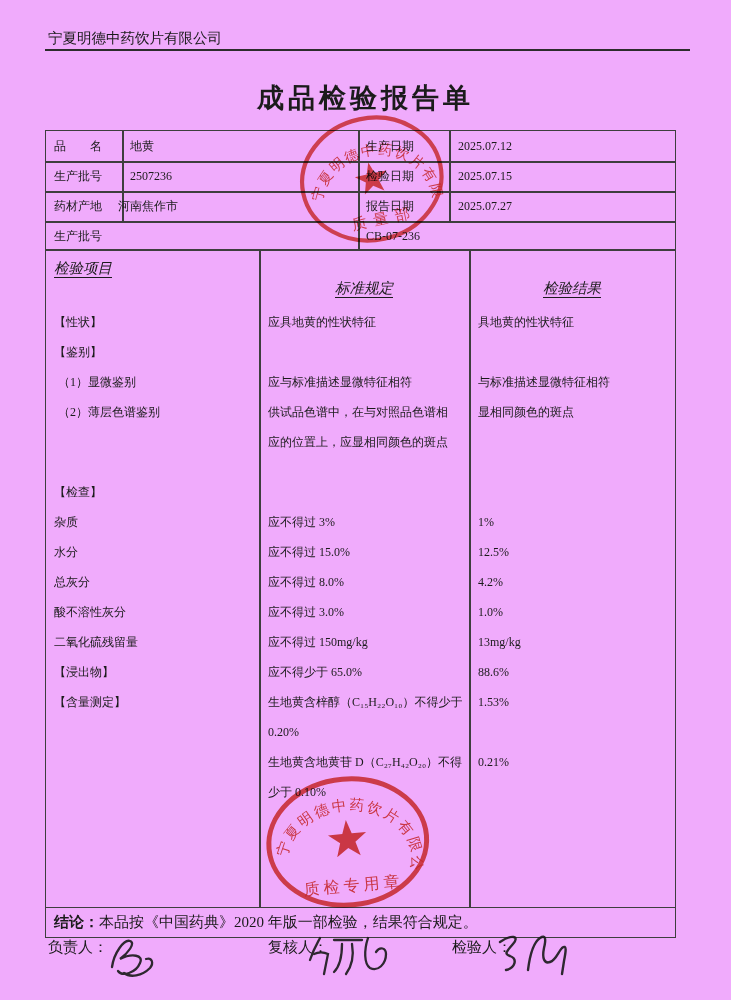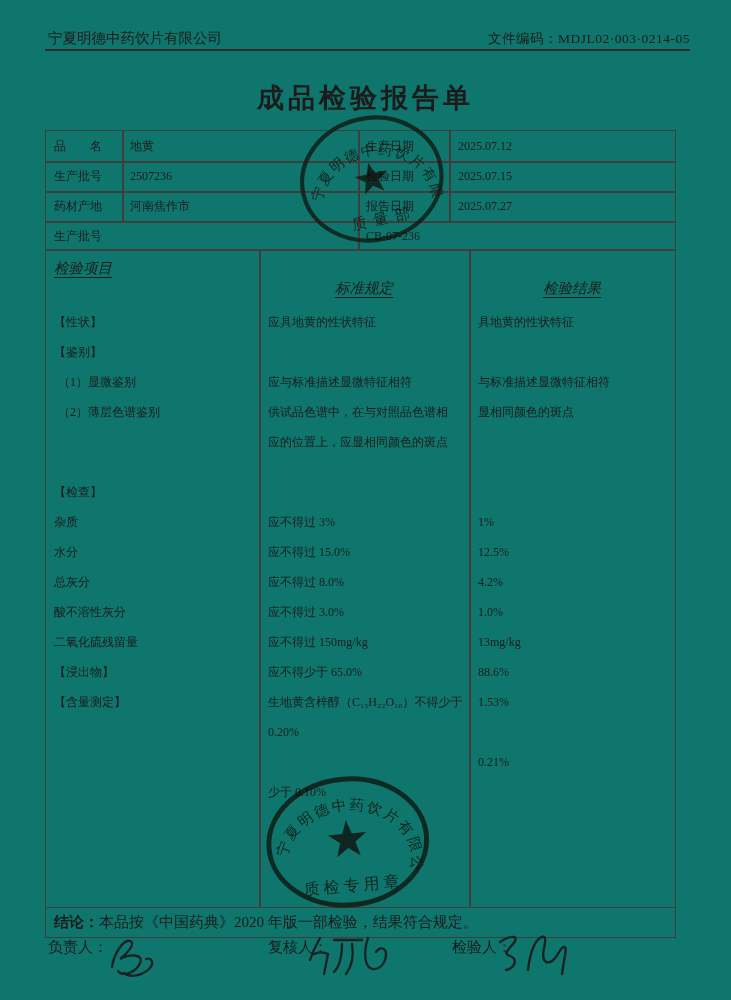--- a/index.html
+++ b/index.html
@@ -1,18 +1,18 @@
 <!DOCTYPE html>
 <html><head>
 <meta charset="utf-8">
 <style>
   html,body{margin:0;padding:0;background:#9a9a9a;}
   .page{
     position:relative;width:731px;height:1000px;margin:0 auto;
-    background:#0f766e;color:#1b1b1b;overflow:hidden;
+    background:#f0abfc;color:#1b1b1b;overflow:hidden;
     font-family:"Liberation Serif","DejaVu Serif",serif;
   }
   .abs{position:absolute;}
   .hdr-company{left:48px;top:29px;font-size:14.5px;white-space:nowrap;}
   .hdr-code{right:41px;top:30px;font-size:13.5px;white-space:nowrap;letter-spacing:.5px;}
   .hdr-rule{left:45px;top:49px;width:645px;height:2.4px;background:#2c2c2c;}
   .doc-title{left:0;top:80px;width:731px;text-align:center;font-size:27px;font-weight:bold;letter-spacing:4px;}
   
   .info-table{left:45px;top:130px;width:631px;height:120px;border:1.6px solid #3e3e3e;box-sizing:border-box;}
   .hline{position:absolute;left:0;width:100%;height:1.5px;background:#3e3e3e;}
@@ -32,21 +32,20 @@
   .stamp-top{left:292px;top:105px;transform:rotate(-12deg);}
   .stamp-bottom{left:262px;top:770px;transform:rotate(-5deg);}
   .sig{position:absolute;pointer-events:none;}
 </style>
 </head>
 <body>
 
 <div class="page">
 
   <div class="abs hdr-company">宁夏明德中药饮片有限公司</div>
-  <div class="abs hdr-code">文件编码：MDJL02·003·0214-05</div>
   <div class="abs hdr-rule"></div>
 
   <div class="abs doc-title">成品检验报告单</div>
 
   <div class="abs info-table">
     <div class="hline" style="top:30px"></div>
     <div class="hline" style="top:60px"></div>
     <div class="hline" style="top:90px"></div>
     <div class="vline" style="left:76px;height:90px"></div>
     <div class="vline" style="left:312px;height:120px"></div>
@@ -56,21 +55,21 @@
     <div class="itxt" style="left:84px;top:0">地黄</div>
     <div class="itxt" style="left:320px;top:0">生产日期</div>
     <div class="itxt" style="left:412px;top:0">2025.07.12</div>
 
     <div class="itxt" style="left:8px;top:30px">生产批号</div>
     <div class="itxt" style="left:84px;top:30px">2507236</div>
     <div class="itxt" style="left:320px;top:30px">检验日期</div>
     <div class="itxt" style="left:412px;top:30px">2025.07.15</div>
 
     <div class="itxt" style="left:8px;top:60px">药材产地</div>
-    <div class="itxt" style="left:84px;top:60px">河南焦作市</div>
+    <div class="itxt" style="left:72px;top:60px">河南焦作市</div>
     <div class="itxt" style="left:320px;top:60px">报告日期</div>
     <div class="itxt" style="left:412px;top:60px">2025.07.27</div>
 
     <div class="itxt" style="left:8px;top:90px">生产批号</div>
     <div class="itxt" style="left:320px;top:90px">CB-07-236</div>
   </div>
 
   <div class="abs insp-table">
     <div class="vline" style="left:213px;height:100%"></div>
     <div class="vline" style="left:423px;height:100%"></div>
@@ -97,20 +96,21 @@
     <div class="ln" style="left:222px;top:152px">供试品色谱中，在与对照品色谱相</div>
     <div class="ln" style="left:222px;top:182px">应的位置上，应显相同颜色的斑点</div>
     <div class="ln" style="left:222px;top:262px">应不得过 3%</div>
     <div class="ln" style="left:222px;top:292px">应不得过 15.0%</div>
     <div class="ln" style="left:222px;top:322px">应不得过 8.0%</div>
     <div class="ln" style="left:222px;top:352px">应不得过 3.0%</div>
     <div class="ln" style="left:222px;top:382px">应不得过 150mg/kg</div>
     <div class="ln" style="left:222px;top:412px">应不得少于 65.0%</div>
     <div class="ln" style="left:222px;top:442px">生地黄含梓醇（C₁₅H₂₂O₁₀）不得少于</div>
     <div class="ln" style="left:222px;top:472px">0.20%</div>
+    <div class="ln" style="left:222px;top:502px">生地黄含地黄苷 D（C₂₇H₄₂O₂₀）不得</div>
     <div class="ln" style="left:222px;top:532px">少于 0.10%</div>
 
     <div class="ln" style="left:432px;top:62px">具地黄的性状特征</div>
     <div class="ln" style="left:432px;top:122px">与标准描述显微特征相符</div>
     <div class="ln" style="left:432px;top:152px">显相同颜色的斑点</div>
     <div class="ln" style="left:432px;top:262px">1%</div>
     <div class="ln" style="left:432px;top:292px">12.5%</div>
     <div class="ln" style="left:432px;top:322px">4.2%</div>
     <div class="ln" style="left:432px;top:352px">1.0%</div>
     <div class="ln" style="left:432px;top:382px">13mg/kg</div>

